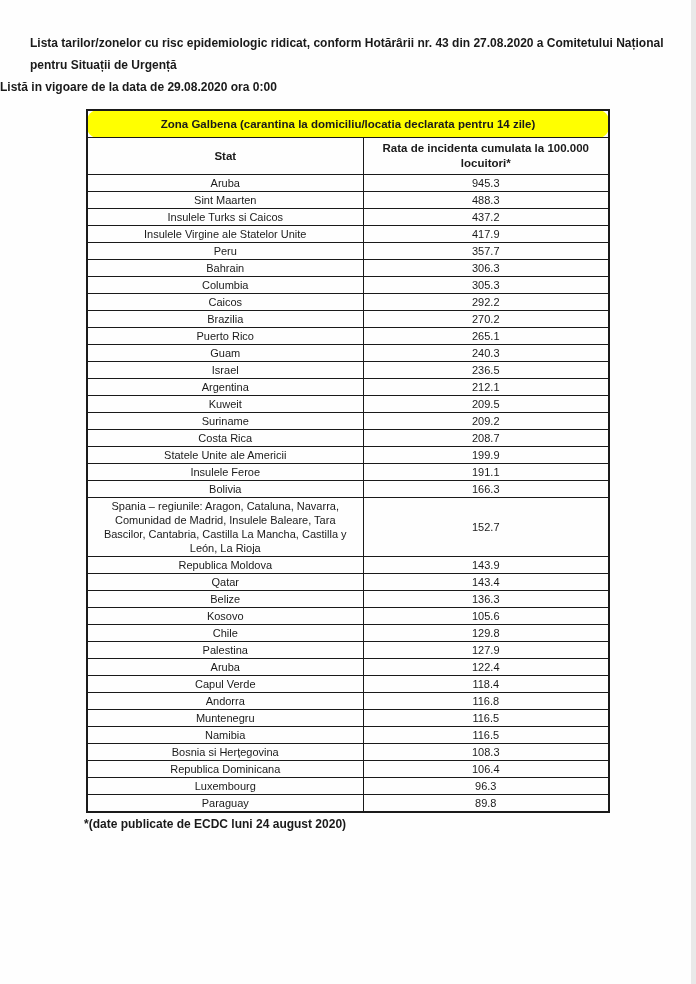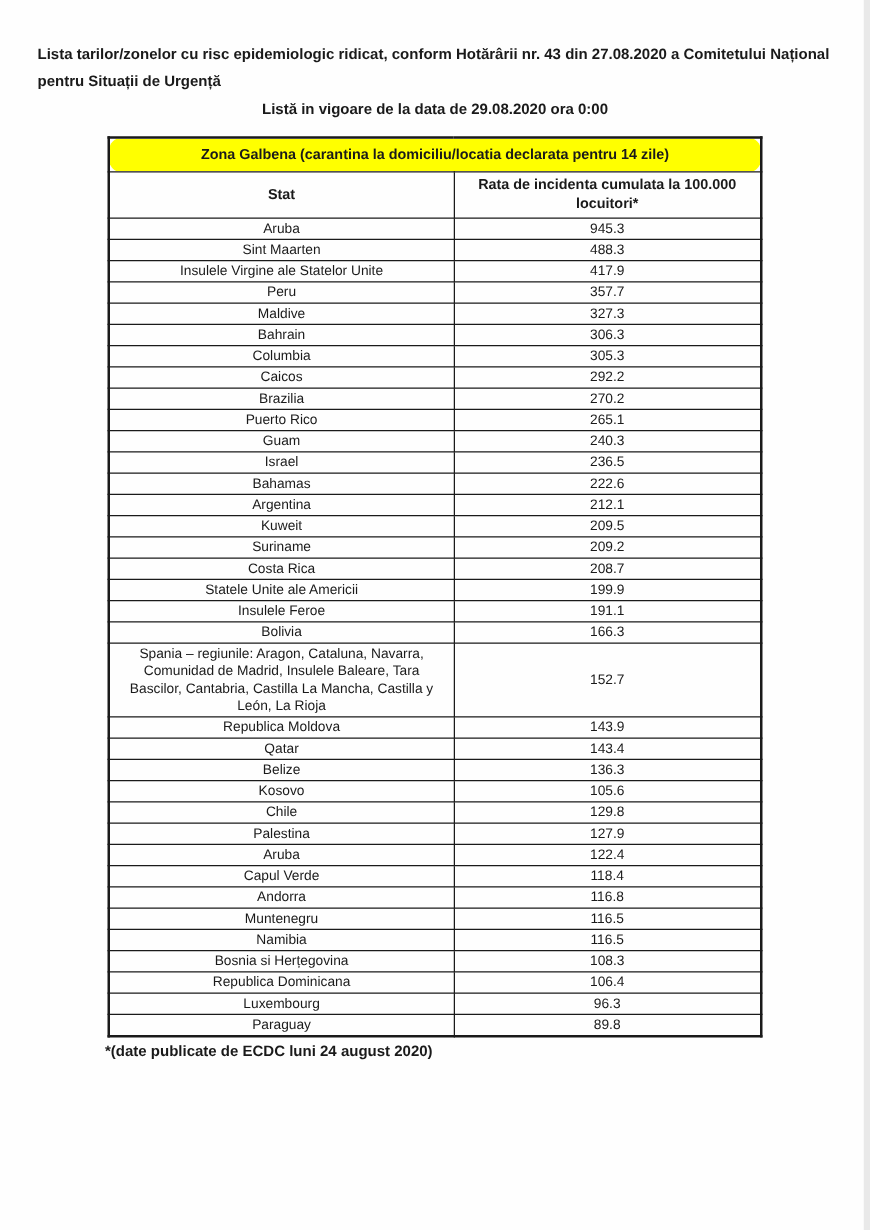--- a/index.html
+++ b/index.html
@@ -30,21 +30,21 @@
     padding-top: 32px;
     font-weight: bold;
     font-size: 12px;
     line-height: 22px;
     color: #1a1a1a;
   }
   .title-block .line {
     margin: 0 30px;
   }
   .subtitle {
-    text-align: center;
+    text-align: left;
     font-weight: bold;
     font-size: 12px;
     line-height: 22px;
   }
   table.incidence {
     border-collapse: collapse;
     margin: 11px 0 0 86px;
     width: 522px;
     table-layout: fixed;
     border: 2px solid #1a1a1a;
@@ -111,32 +111,32 @@
     <tbody>
         <tr>
           <td class="stat-cell">Aruba</td>
           <td class="rate-cell">945.3</td>
         </tr>
         <tr>
           <td class="stat-cell">Sint Maarten</td>
           <td class="rate-cell">488.3</td>
         </tr>
         <tr>
+          <td class="stat-cell">Insulele Turks si Caicos</td>
+          <td class="rate-cell">437.2</td>
+        </tr>
+        <tr>
           <td class="stat-cell">Insulele Virgine ale Statelor Unite</td>
           <td class="rate-cell">417.9</td>
         </tr>
         <tr>
           <td class="stat-cell">Peru</td>
           <td class="rate-cell">357.7</td>
         </tr>
         <tr>
-          <td class="stat-cell">Maldive</td>
-          <td class="rate-cell">327.3</td>
-        </tr>
-        <tr>
           <td class="stat-cell">Bahrain</td>
           <td class="rate-cell">306.3</td>
         </tr>
         <tr>
           <td class="stat-cell">Columbia</td>
           <td class="rate-cell">305.3</td>
         </tr>
         <tr>
           <td class="stat-cell">Caicos</td>
           <td class="rate-cell">292.2</td>
@@ -151,24 +151,20 @@
         </tr>
         <tr>
           <td class="stat-cell">Guam</td>
           <td class="rate-cell">240.3</td>
         </tr>
         <tr>
           <td class="stat-cell">Israel</td>
           <td class="rate-cell">236.5</td>
         </tr>
         <tr>
-          <td class="stat-cell">Bahamas</td>
-          <td class="rate-cell">222.6</td>
-        </tr>
-        <tr>
           <td class="stat-cell">Argentina</td>
           <td class="rate-cell">212.1</td>
         </tr>
         <tr>
           <td class="stat-cell">Kuweit</td>
           <td class="rate-cell">209.5</td>
         </tr>
         <tr>
           <td class="stat-cell">Suriname</td>
           <td class="rate-cell">209.2</td>

